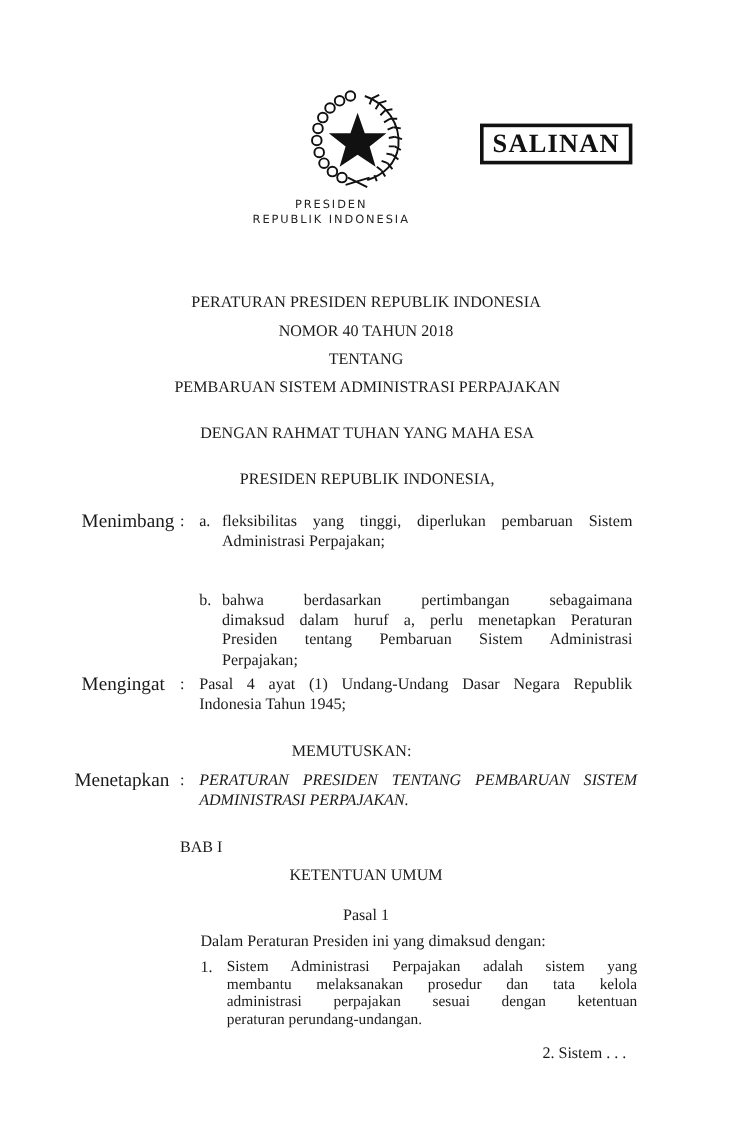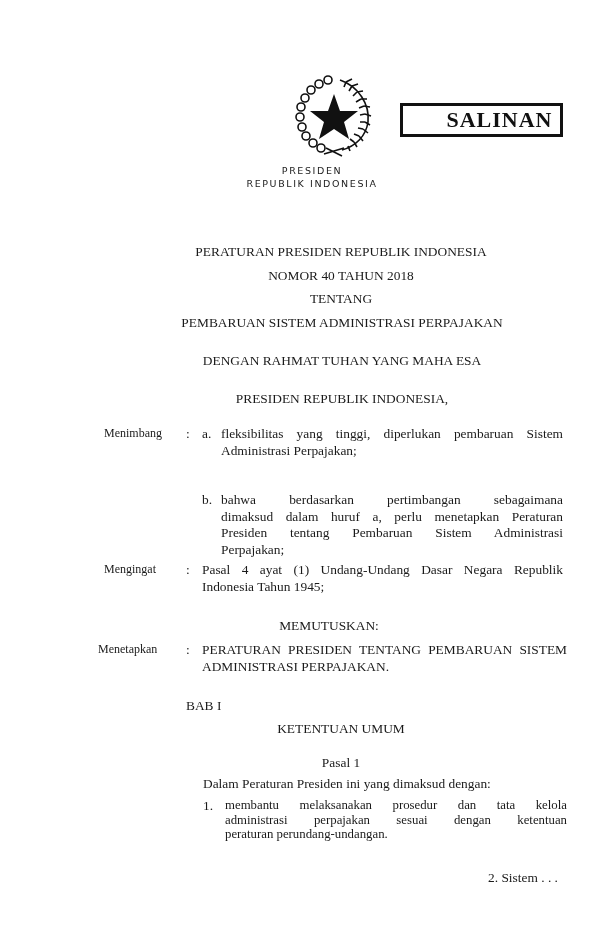--- a/index.html
+++ b/index.html
@@ -1,28 +1,28 @@
 <!DOCTYPE html>
 <html><head>
 <meta charset="utf-8">
 <style>
   html, body { margin:0; padding:0; background:#ffffff; }
   body { width:608px; height:941px; position:relative; overflow:hidden;
          font-family:"DejaVu Serif", "Liberation Serif", serif; color:#1a1a1a; }
-  .abs { position:absolute;padding-left:36px; }
+  .abs { position:absolute; }
   .serif { font-family:"Liberation Serif", "DejaVu Serif", serif;margin-top:10px; }
   .ctr { text-align:center; left:0; width:552px; }
   .txt { font-size:13.4px; letter-spacing:0; }
   .emblem { left:252px; top:70px; width:92px; height:92px; }
   .salinan { left:400px; top:103px; width:121px; height:28px; border:3px solid #111;
              font-family:"Liberation Serif", serif; font-weight:bold; font-size:22px;
              text-align:center; line-height:28px; letter-spacing:1px; color:#111; }
   .presiden-hd { font-family:"DejaVu Sans", sans-serif; font-size:9.5px; letter-spacing:1.6px;
                  line-height:13px; color:#222; }
-  .label { left:68px; font-size:12px; }
+  .label { left:68px; font-size:16px; }
   .colon { left:150px; font-size:13.4px; }
   .letter { left:166px; font-size:13.4px; }
   .para { font-size:13.4px; line-height:16.5px; text-align:justify; text-align-last:left; }
   .just-line { text-align:justify; text-align-last:justify; }
 </style>
 </head>
 <body>
 
 <div class="abs emblem">
   <svg width="92" height="92" viewBox="0 0 92 92">
@@ -84,31 +84,32 @@
 <div class="abs serif colon" style="top:552px;">:</div>
 <div class="abs serif para" style="left:166px; width:361px; top:552px;">
   <div class="just-line">Pasal 4 ayat (1) Undang-Undang Dasar Negara Republik</div>
   <div>Indonesia Tahun 1945;</div>
 </div>
 
 <div class="abs serif txt" style="left:138px; width:310px; top:608px; text-align:center;">MEMUTUSKAN:</div>
 
 <div class="abs serif label" style="top:632px; left:62px;">Menetapkan</div>
 <div class="abs serif colon" style="top:632px;">:</div>
-<div class="abs serif para" style="left:166px; width:365px; top:632px;">
+<div class="abs serif para" style="left:166px; width:365px; top:632px;font-style:italic;">
   <div class="just-line">PERATURAN PRESIDEN TENTANG PEMBARUAN SISTEM</div>
   <div>ADMINISTRASI PERPAJAKAN.</div>
 </div>
 
 <div class="abs serif txt" style="left:150px; width:310px; top:688px; text-align:left;">BAB I</div>
 <div class="abs serif txt" style="left:150px; width:310px; top:711px; text-align:center;">KETENTUAN UMUM</div>
 
 <div class="abs serif txt" style="left:150px; width:310px; top:745px; text-align:center;">Pasal 1</div>
 <div class="abs serif txt" style="left:167px; top:766px;">Dalam Peraturan Presiden ini yang dimaksud dengan:</div>
 
 <div class="abs serif txt" style="left:167px; top:788px;">1.</div>
 <div class="abs serif para" style="left:189px; width:342px; top:788px; line-height:14.5px; font-size:12.8px;">
+  <div class="just-line">Sistem Administrasi Perpajakan adalah sistem yang</div>
   <div class="just-line">membantu melaksanakan prosedur dan tata kelola</div>
   <div class="just-line">administrasi perpajakan sesuai dengan ketentuan</div>
   <div>peraturan perundang-undangan.</div>
 </div>
 
 <div class="abs serif txt" style="left:452px; top:860px;">2. Sistem . . .</div>
 
 </body></html>

